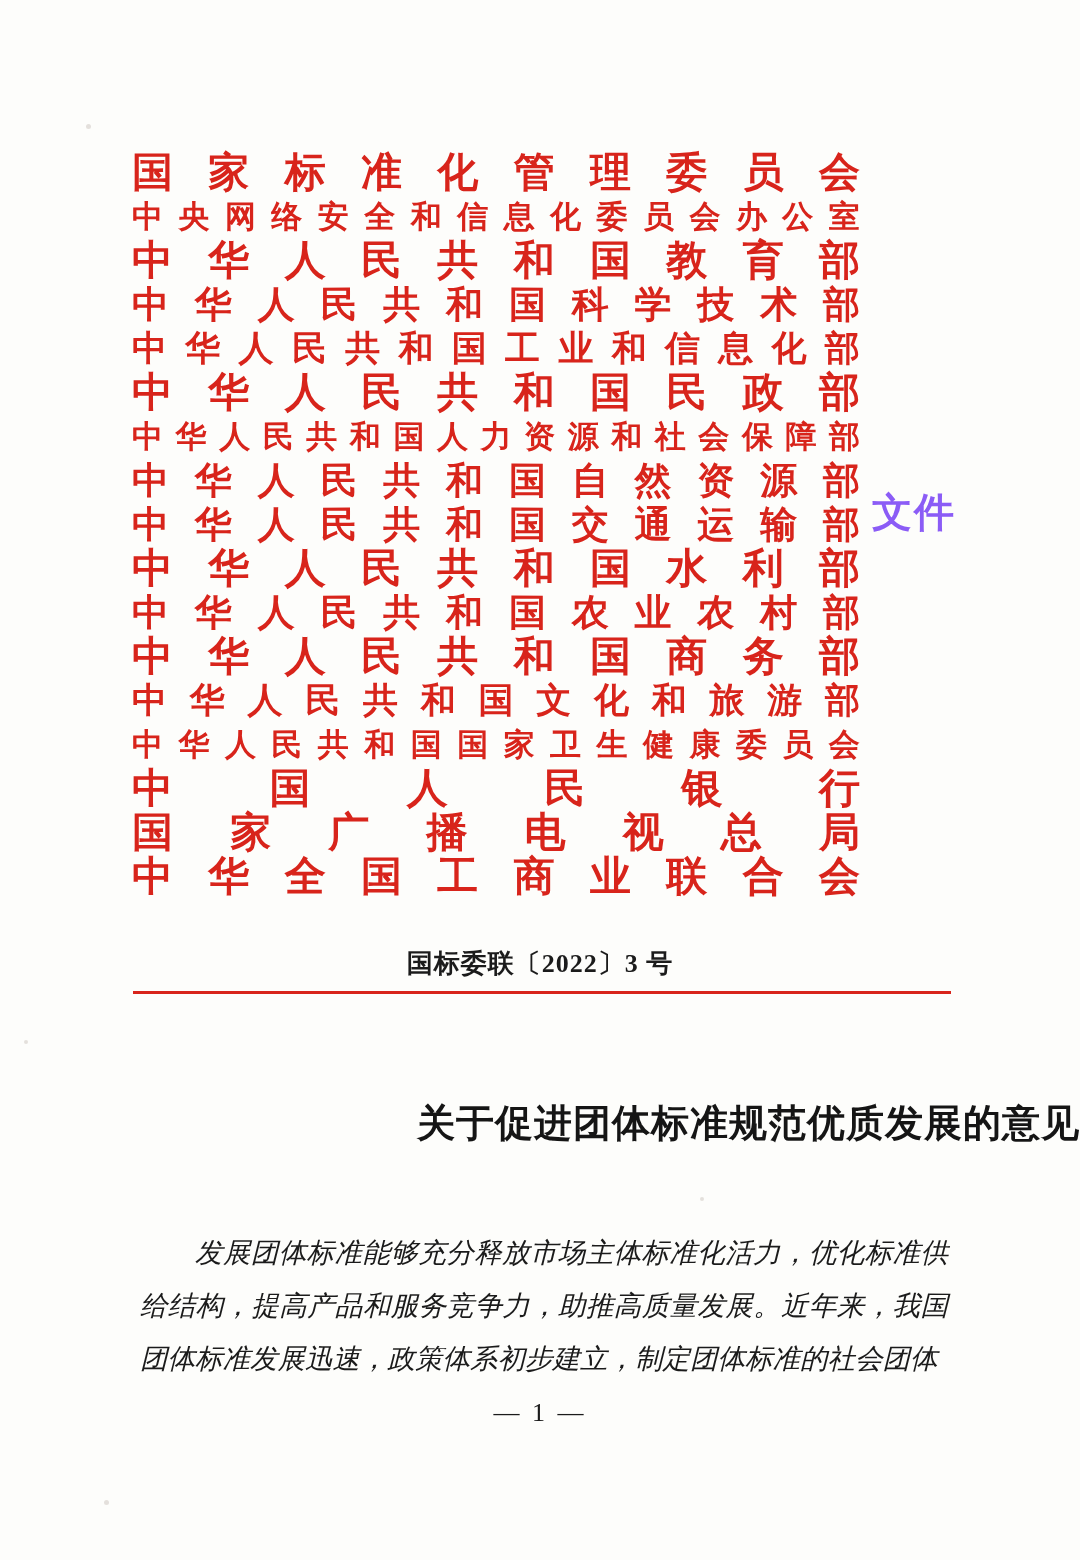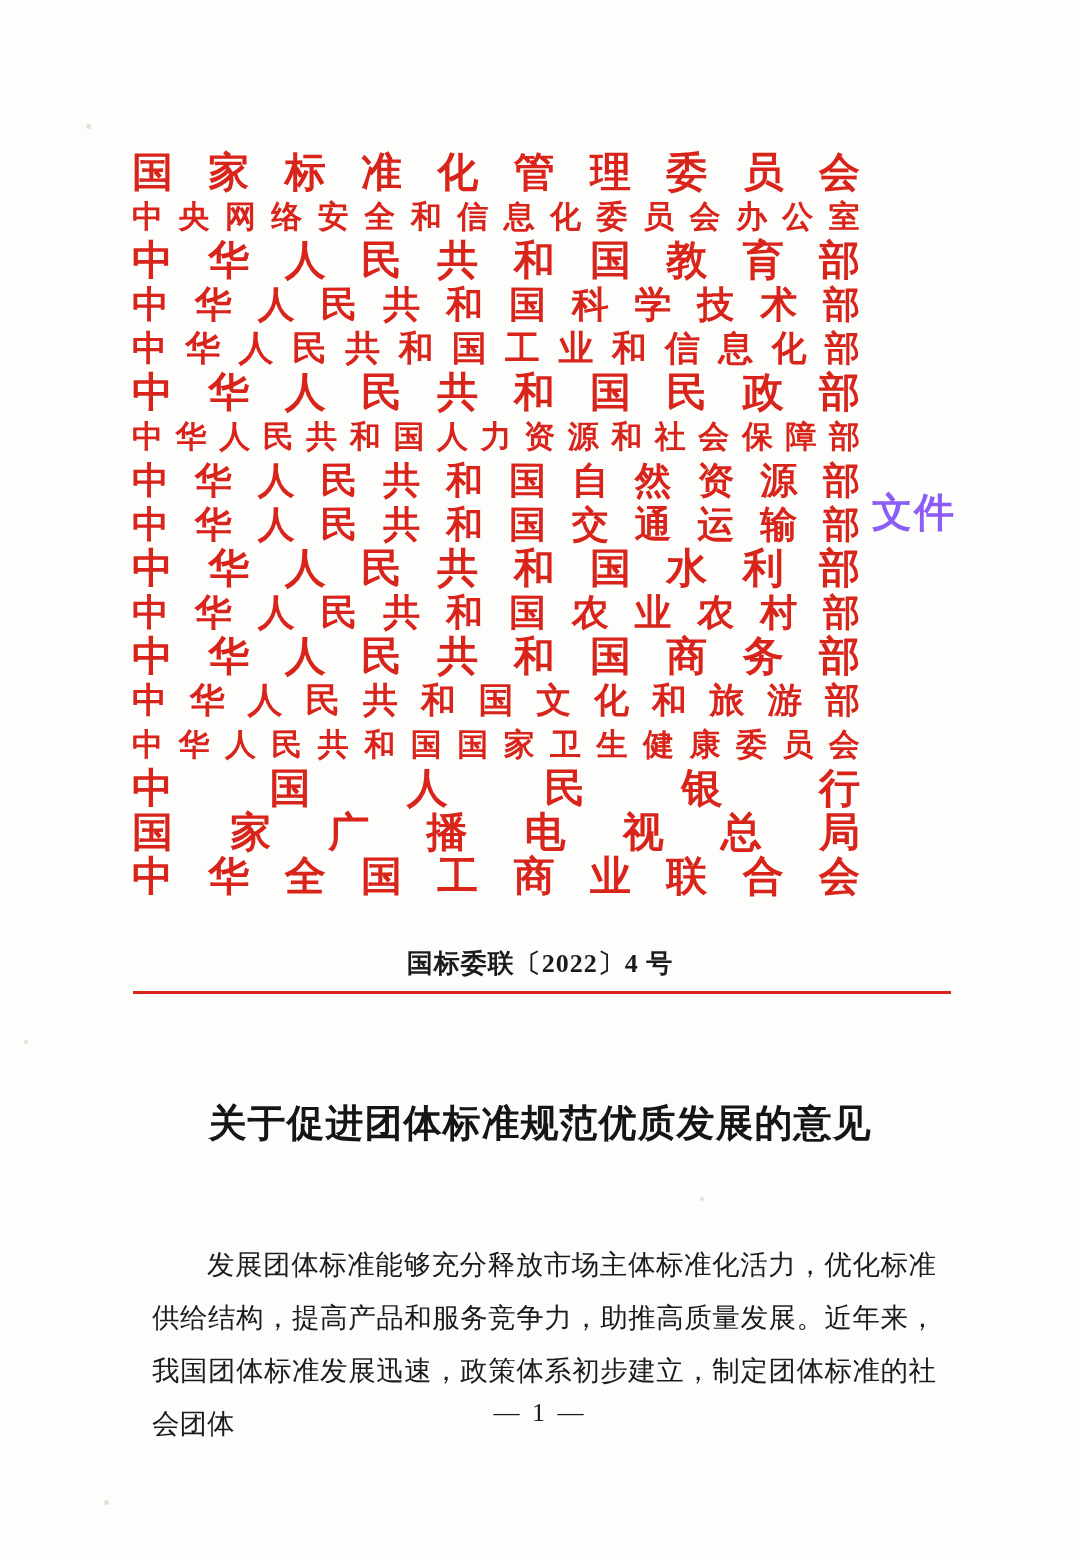--- a/index.html
+++ b/index.html
@@ -87,42 +87,43 @@
     height: 3px;
     background: #d8241b;
   }
 
   
   .doc-title {
     position: absolute;
     top: 1098px;
     left: 0;
     width: 1080px;
-    text-align: center;
+    text-align: right;
     font-size: 38px;
     font-weight: 700;
     letter-spacing: 1px;
     color: #151515;
   }
 
   
   .body-text {
     position: absolute;
     left: 136px;
     top: 1222px;
     width: 816px;
     font-size: 27.5px;
     line-height: 53px;
     color: #1b1b1b;
     text-align: justify;
     text-justify: inter-character;
   }
   .body-text p {
-    margin: 16px;
+    margin: 4px;
     text-indent: 2em;
+    font-style: italic;
   }
 
   
   .page-number {
     position: absolute;
     top: 1398px;
     left: 0;
     width: 1080px;
     text-align: center;
     font-size: 26px;
@@ -378,21 +379,21 @@
         <span>商</span>
         <span>业</span>
         <span>联</span>
         <span>合</span>
         <span>会</span>
       </div>
   </div>
 
   <div class="wenjian">文件</div>
 
-  <div class="doc-number">国标委联〔2022〕4 号</div>
+  <div class="doc-number">国标委联〔2022〕3 号</div>
 
   <div class="red-rule"></div>
 
   <div class="doc-title">关于促进团体标准规范优质发展的意见</div>
 
   <div class="body-text">
     <p>发展团体标准能够充分释放市场主体标准化活力，优化标准供给结构，提高产品和服务竞争力，助推高质量发展。近年来，我国团体标准发展迅速，政策体系初步建立，制定团体标准的社会团体</p>
   </div>
 
   <div class="page-number">— 1 —</div>

